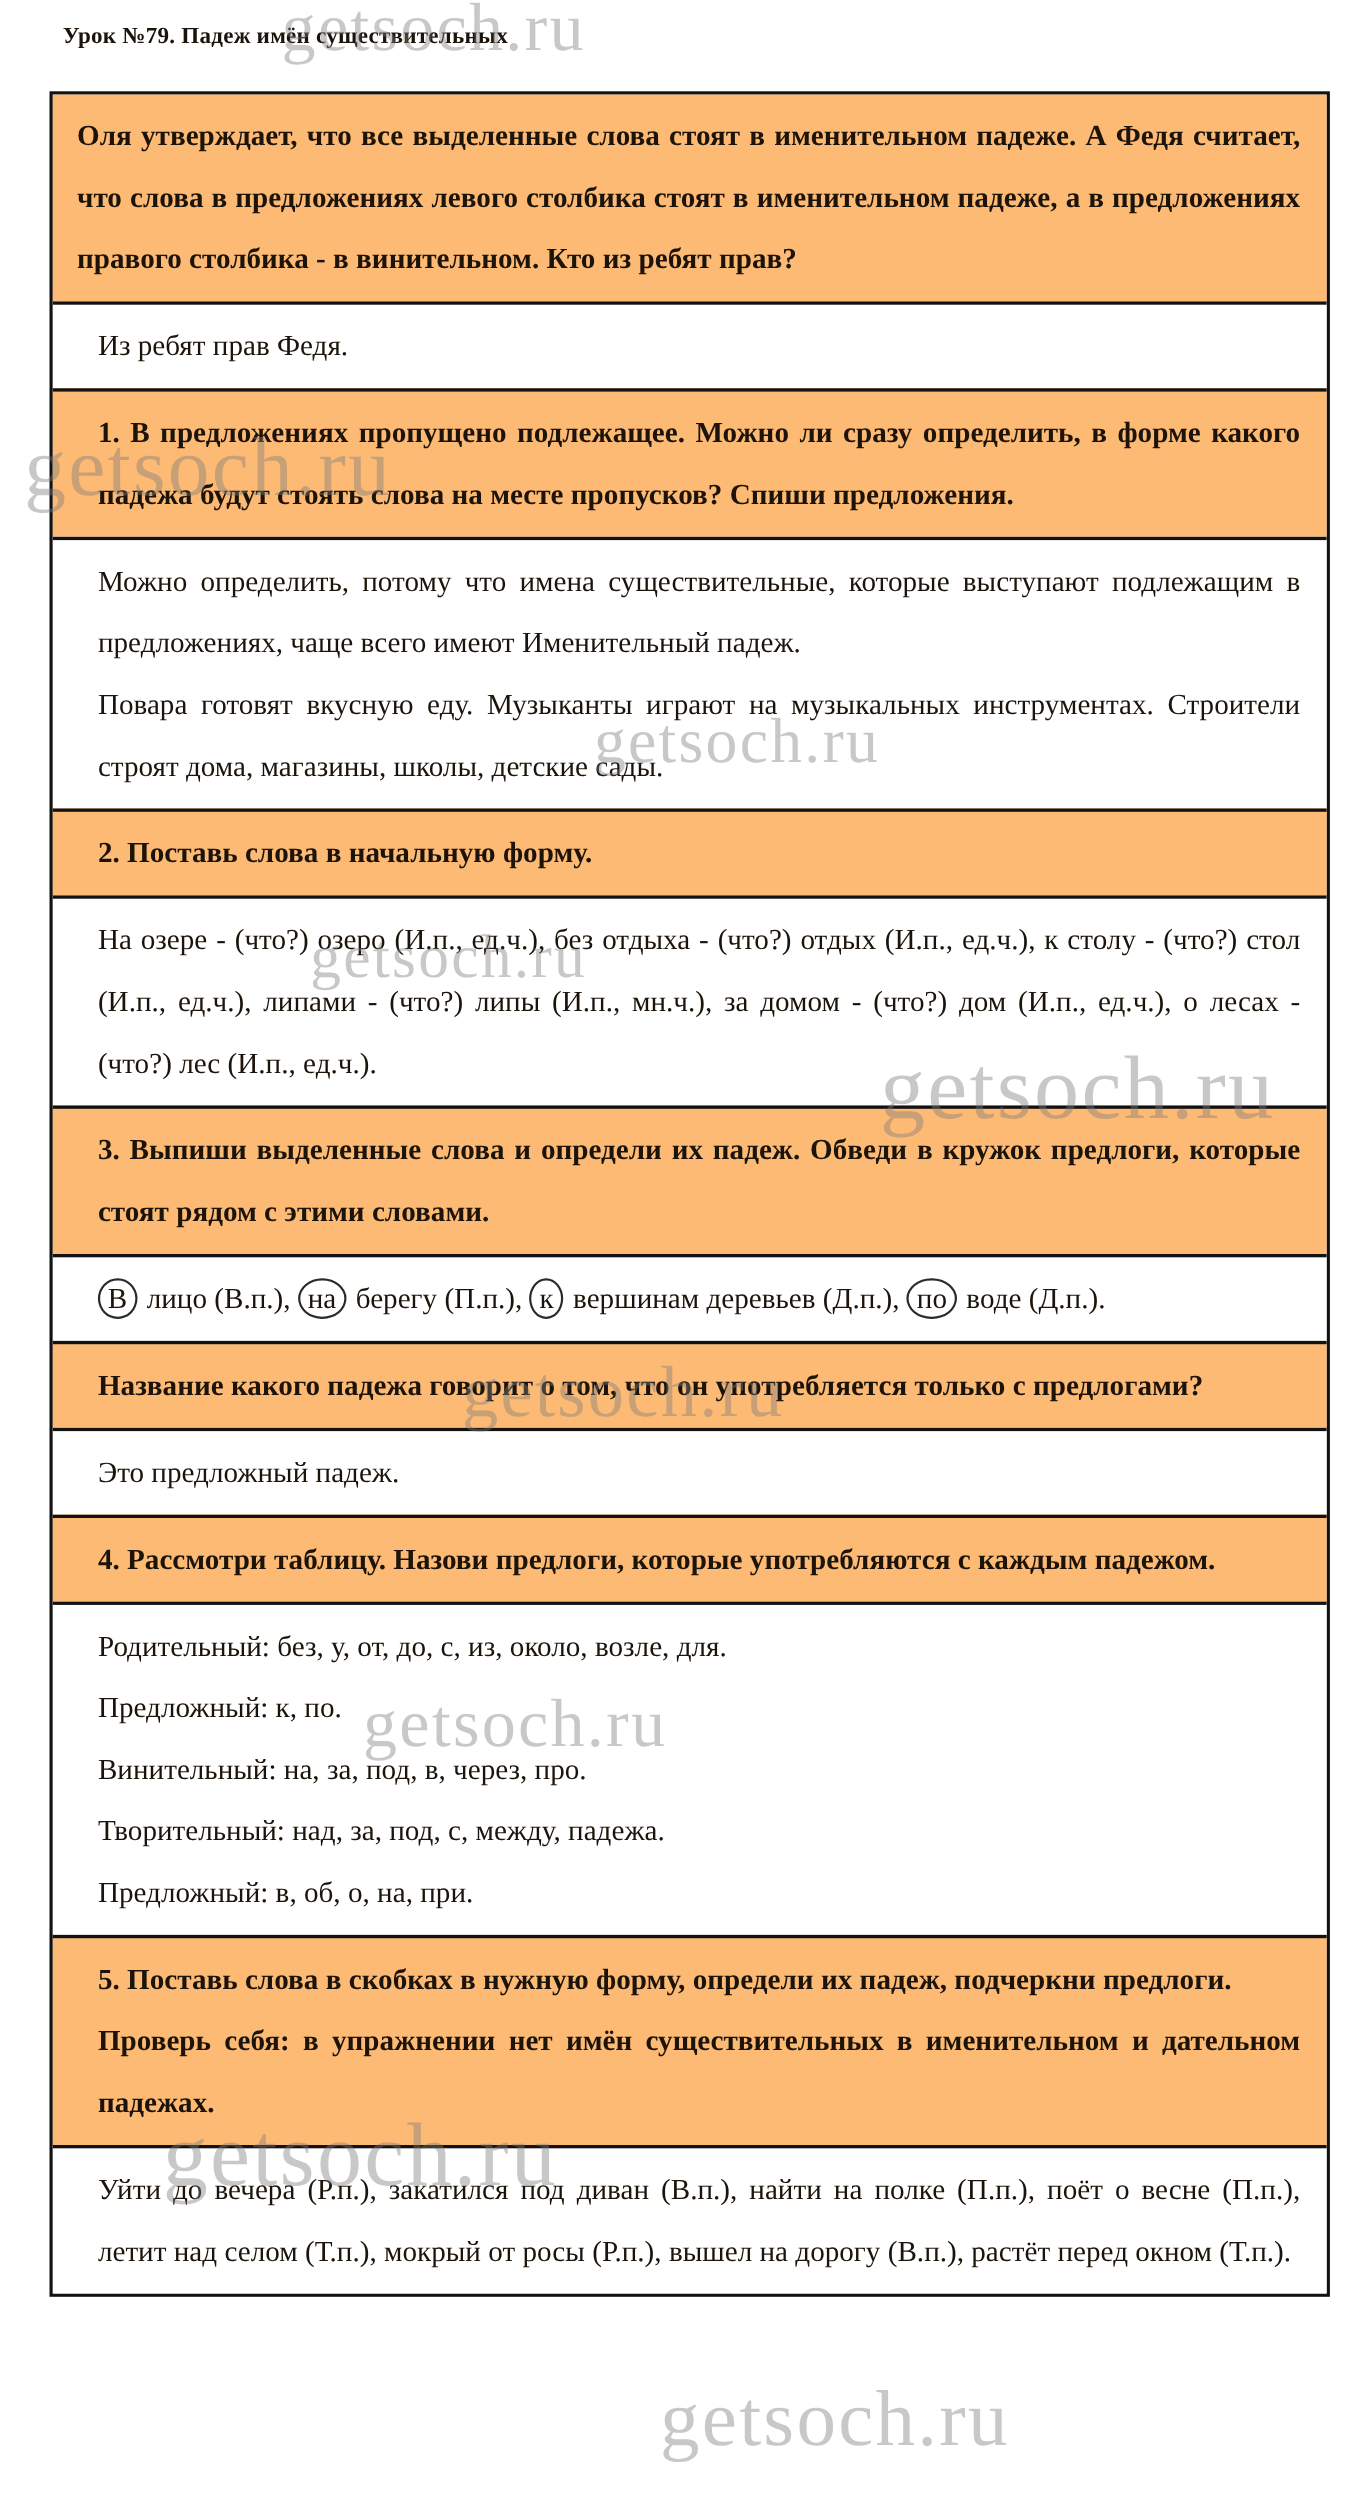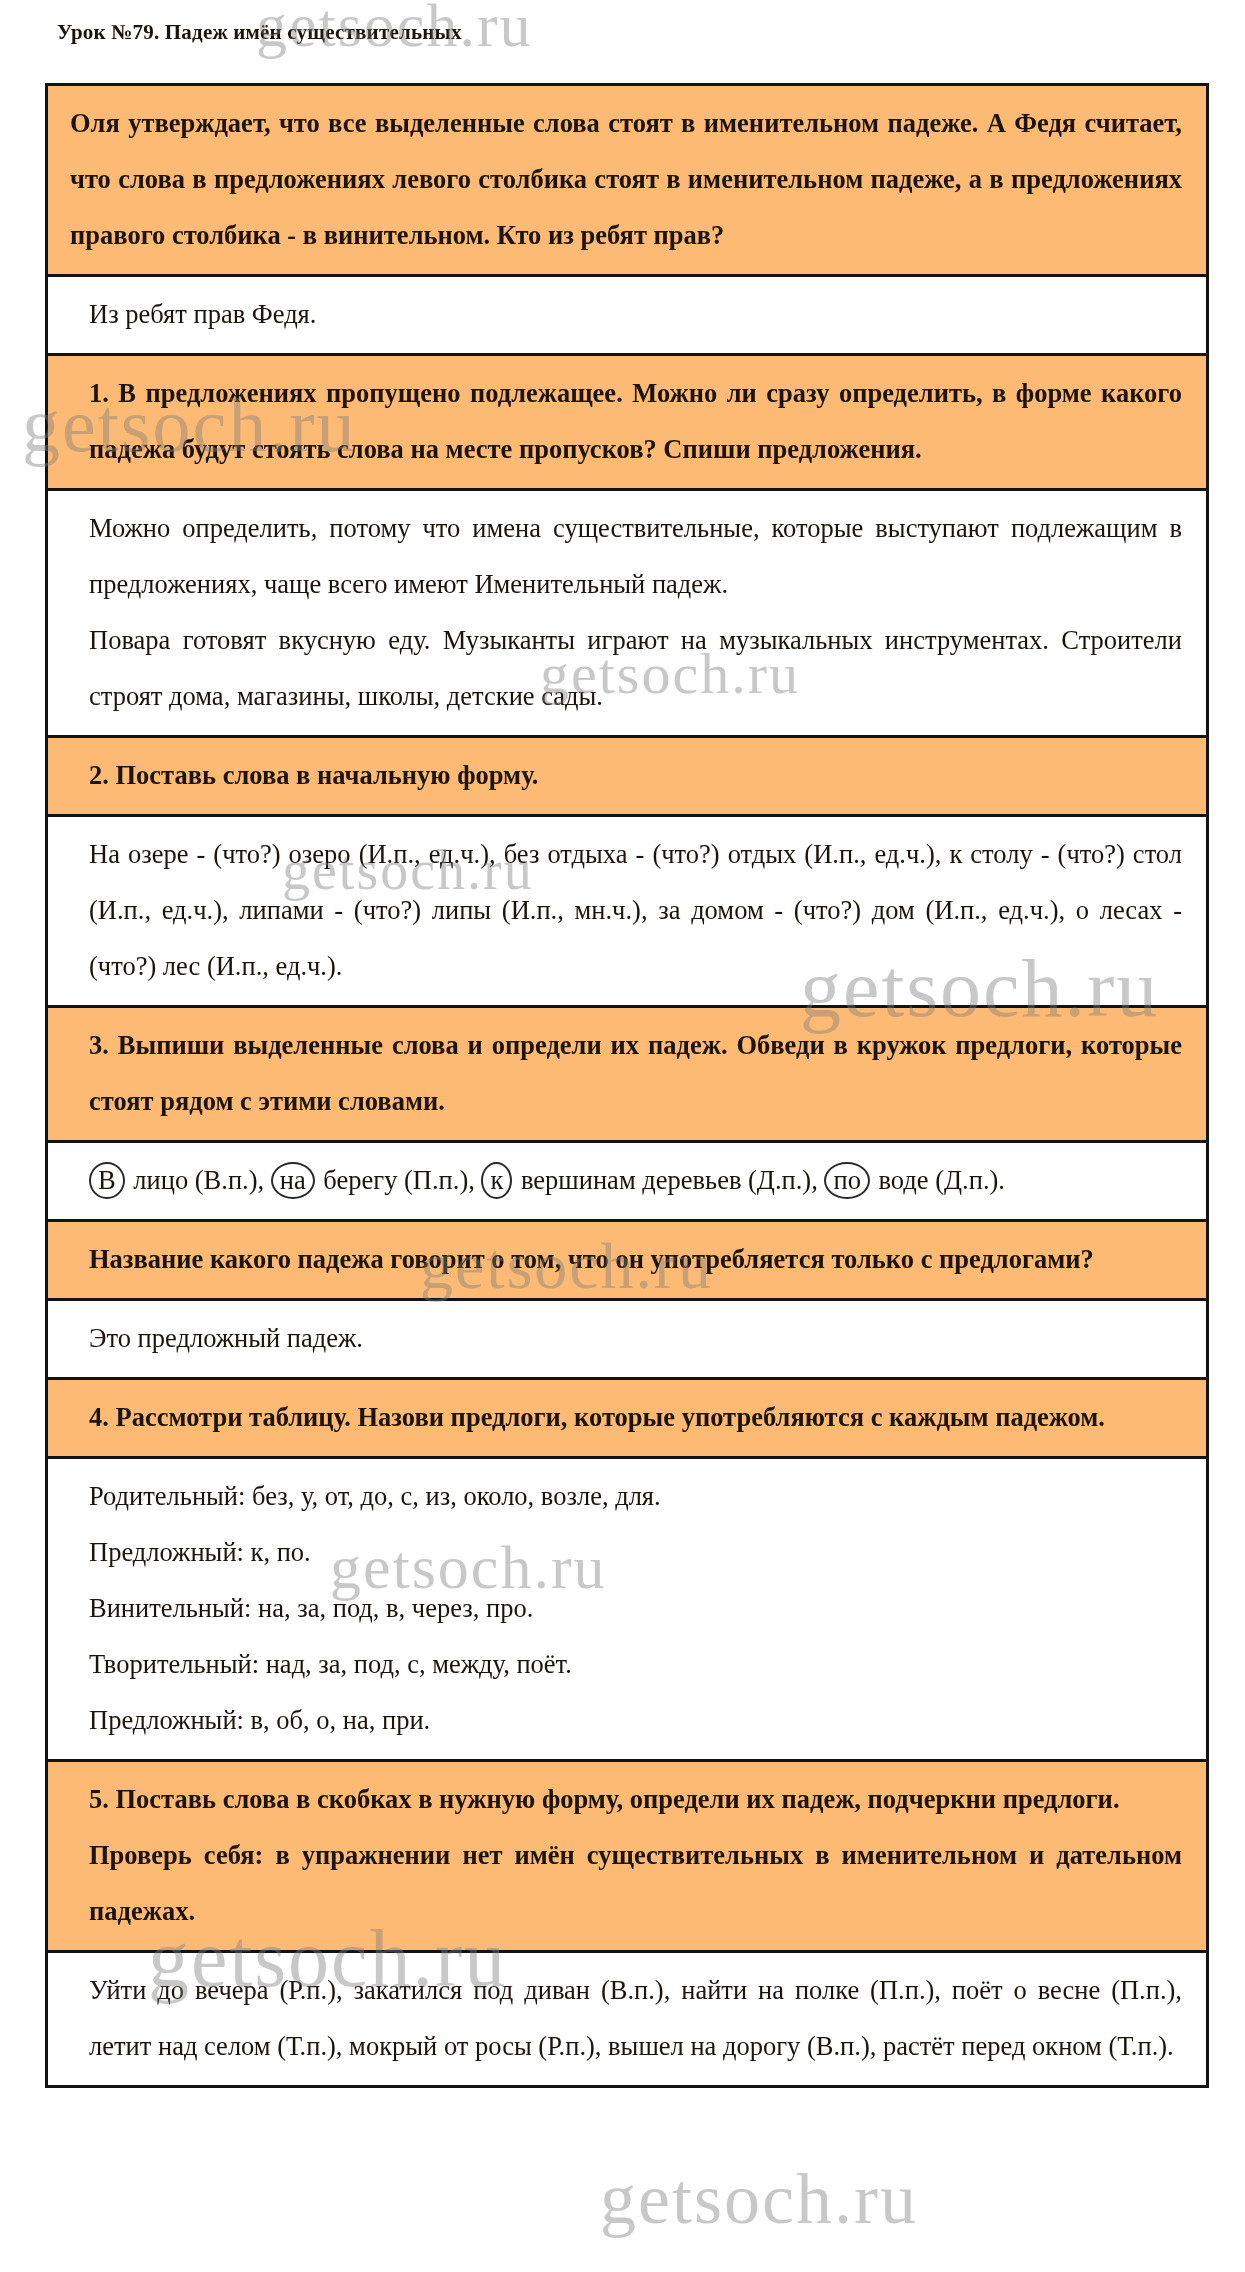--- a/index.html
+++ b/index.html
@@ -87,21 +87,21 @@
     <div class="block answer">
       <p><span>Это предложный падеж.</span></p>
     </div>
     <div class="block task">
       <p><span>4. Рассмотри таблицу. Назови предлоги, которые употребляются с каждым падежом.</span></p>
     </div>
     <div class="block answer">
       <p><span>Родительный: без, у, от, до, с, из, около, возле, для.</span></p>
       <p><span>Предложный: к, по.</span></p>
       <p><span>Винительный: на, за, под, в, через, про.</span></p>
-      <p><span>Творительный: над, за, под, с, между, поёт.</span></p>
+      <p><span>Творительный: над, за, под, с, между, падежа.</span></p>
       <p><span>Предложный: в, об, о, на, при.</span></p>
     </div>
     <div class="block task">
       <p><span>5. Поставь слова в скобках в нужную форму, определи их падеж, подчеркни предлоги.</span></p>
       <p><span>Проверь себя: в упражнении нет имён существительных в именительном и дательном падежах.</span></p>
     </div>
     <div class="block answer">
       <p><span>Уйти </span><span class="seg-u">до</span><span> вечера (Р.п.), закатился </span><span class="seg-u">под</span><span> диван (В.п.), найти </span><span class="seg-u">на</span><span> полке (П.п.), поёт </span><span class="seg-u">о</span><span> весне (П.п.), летит </span><span class="seg-u">над</span><span> селом (Т.п.), мокрый </span><span class="seg-u">от</span><span> росы (Р.п.), вышел </span><span class="seg-u">на</span><span> дорогу (В.п.), растёт </span><span class="seg-u">перед</span><span> окном (Т.п.).</span></p>
     </div>
   </div>

